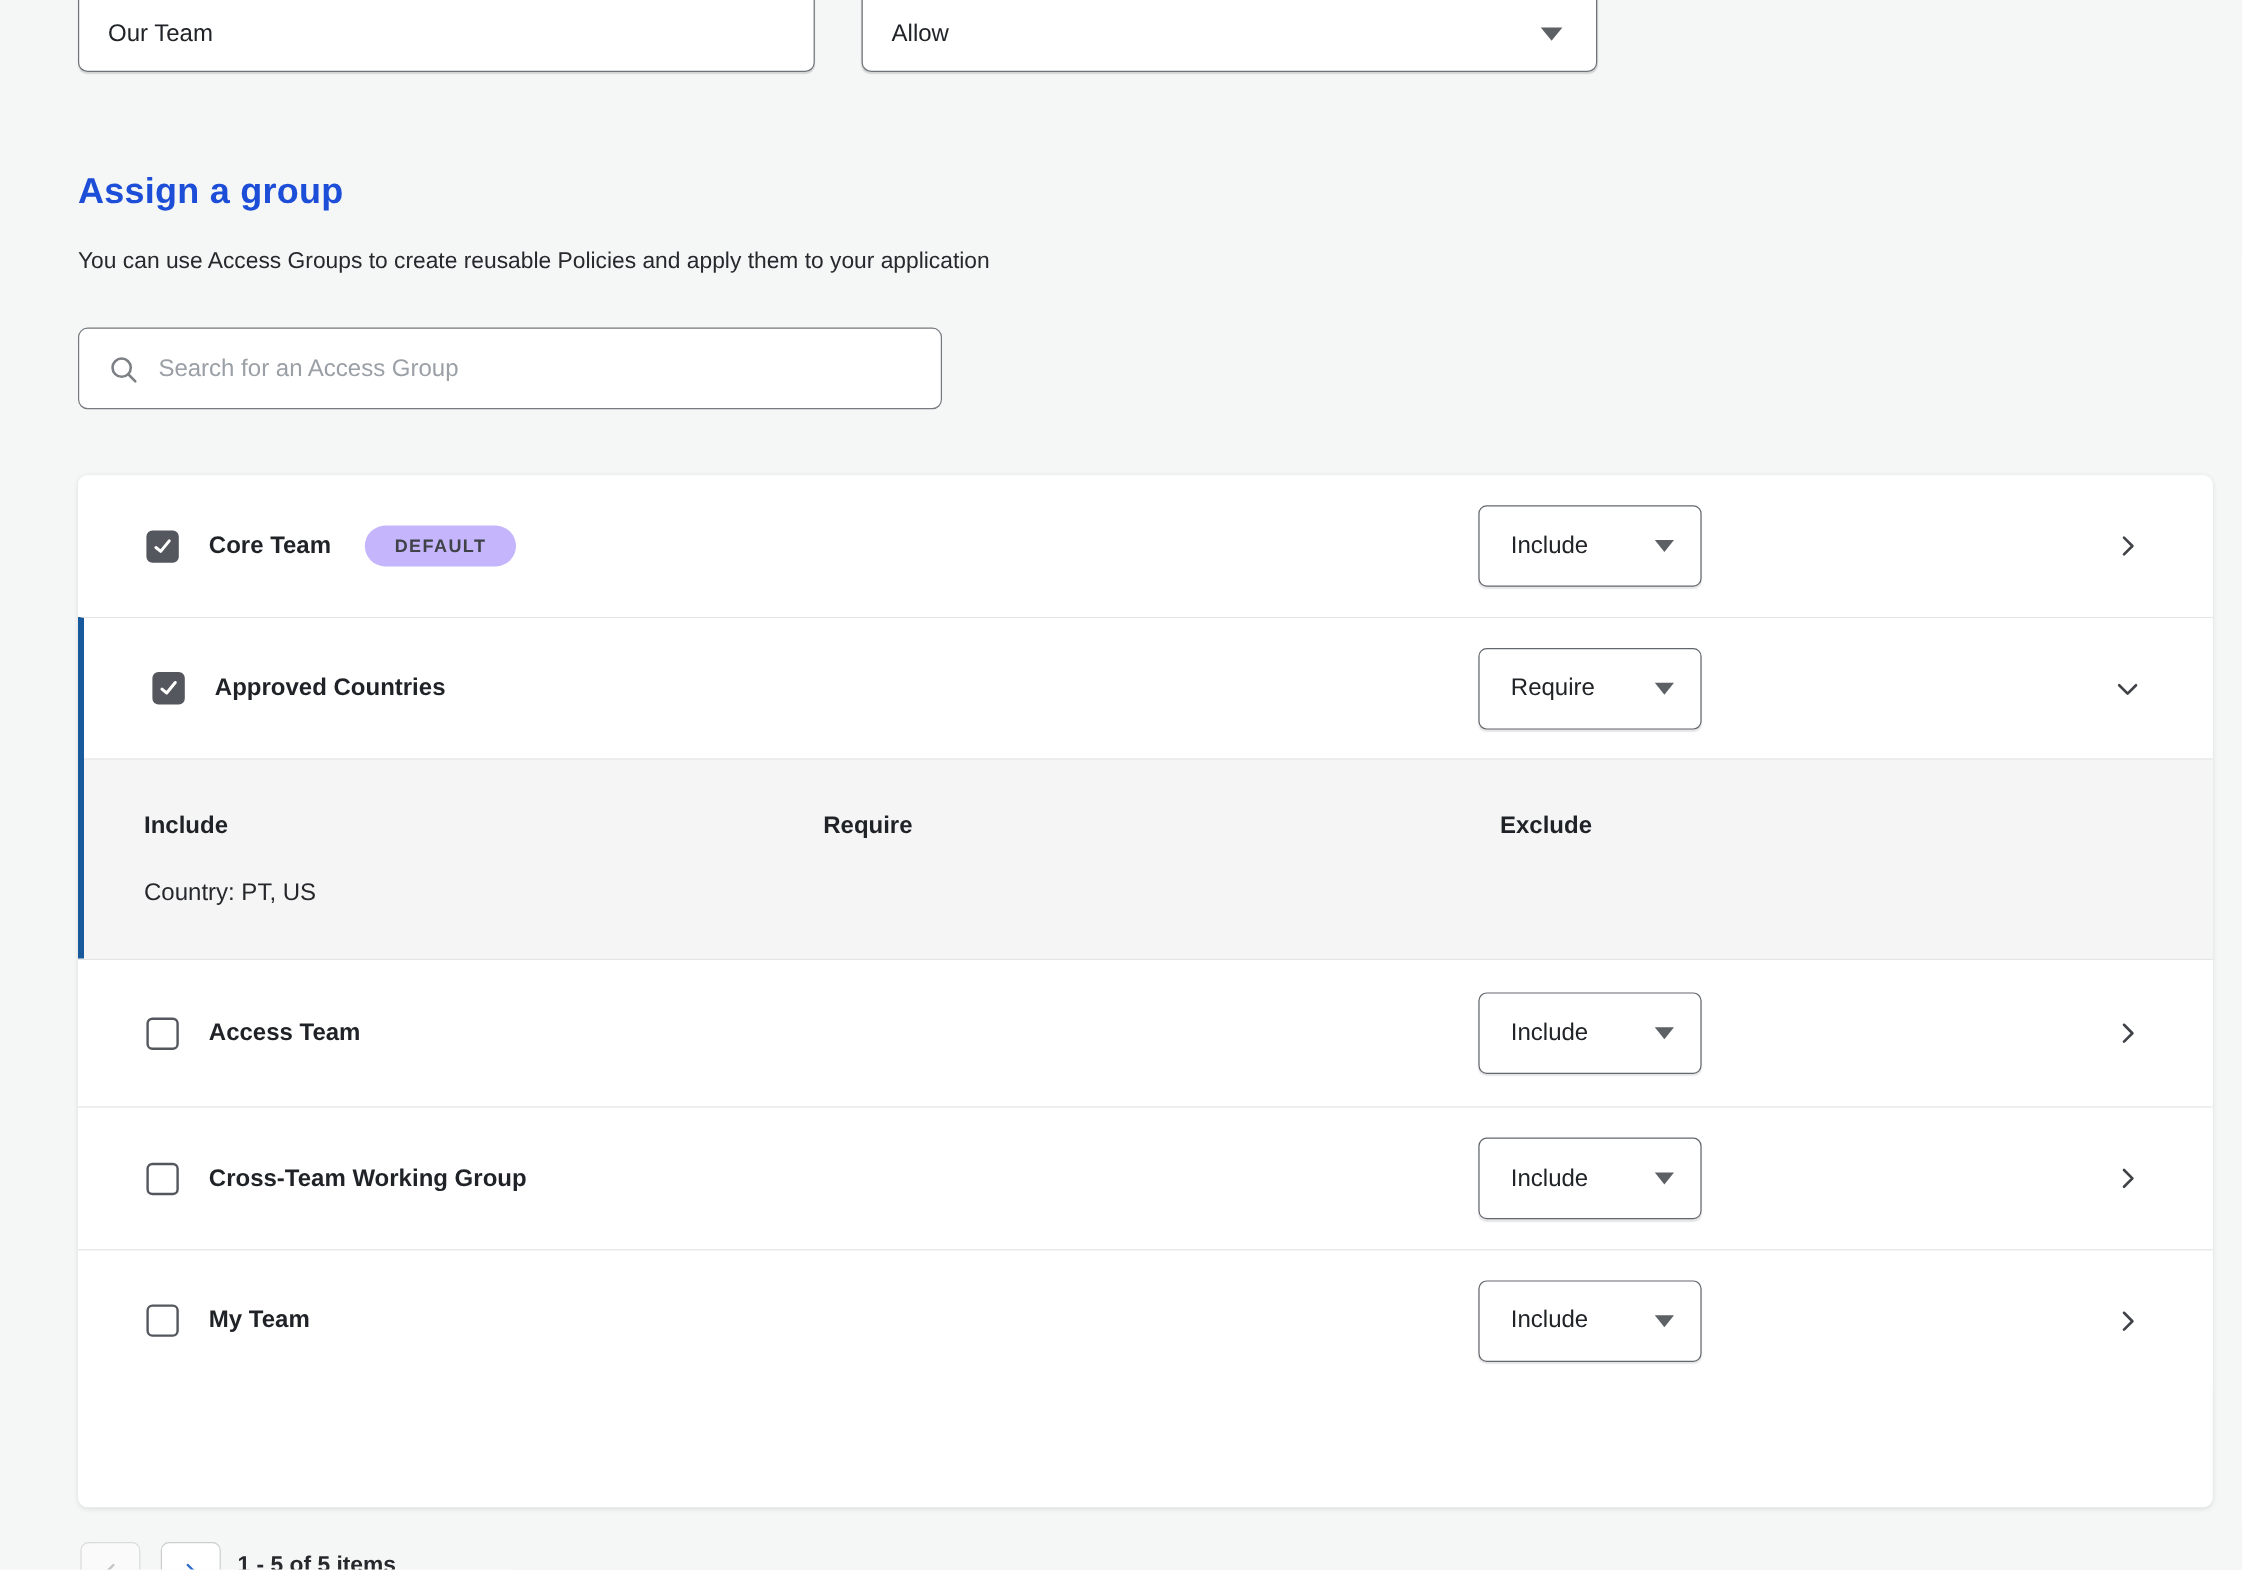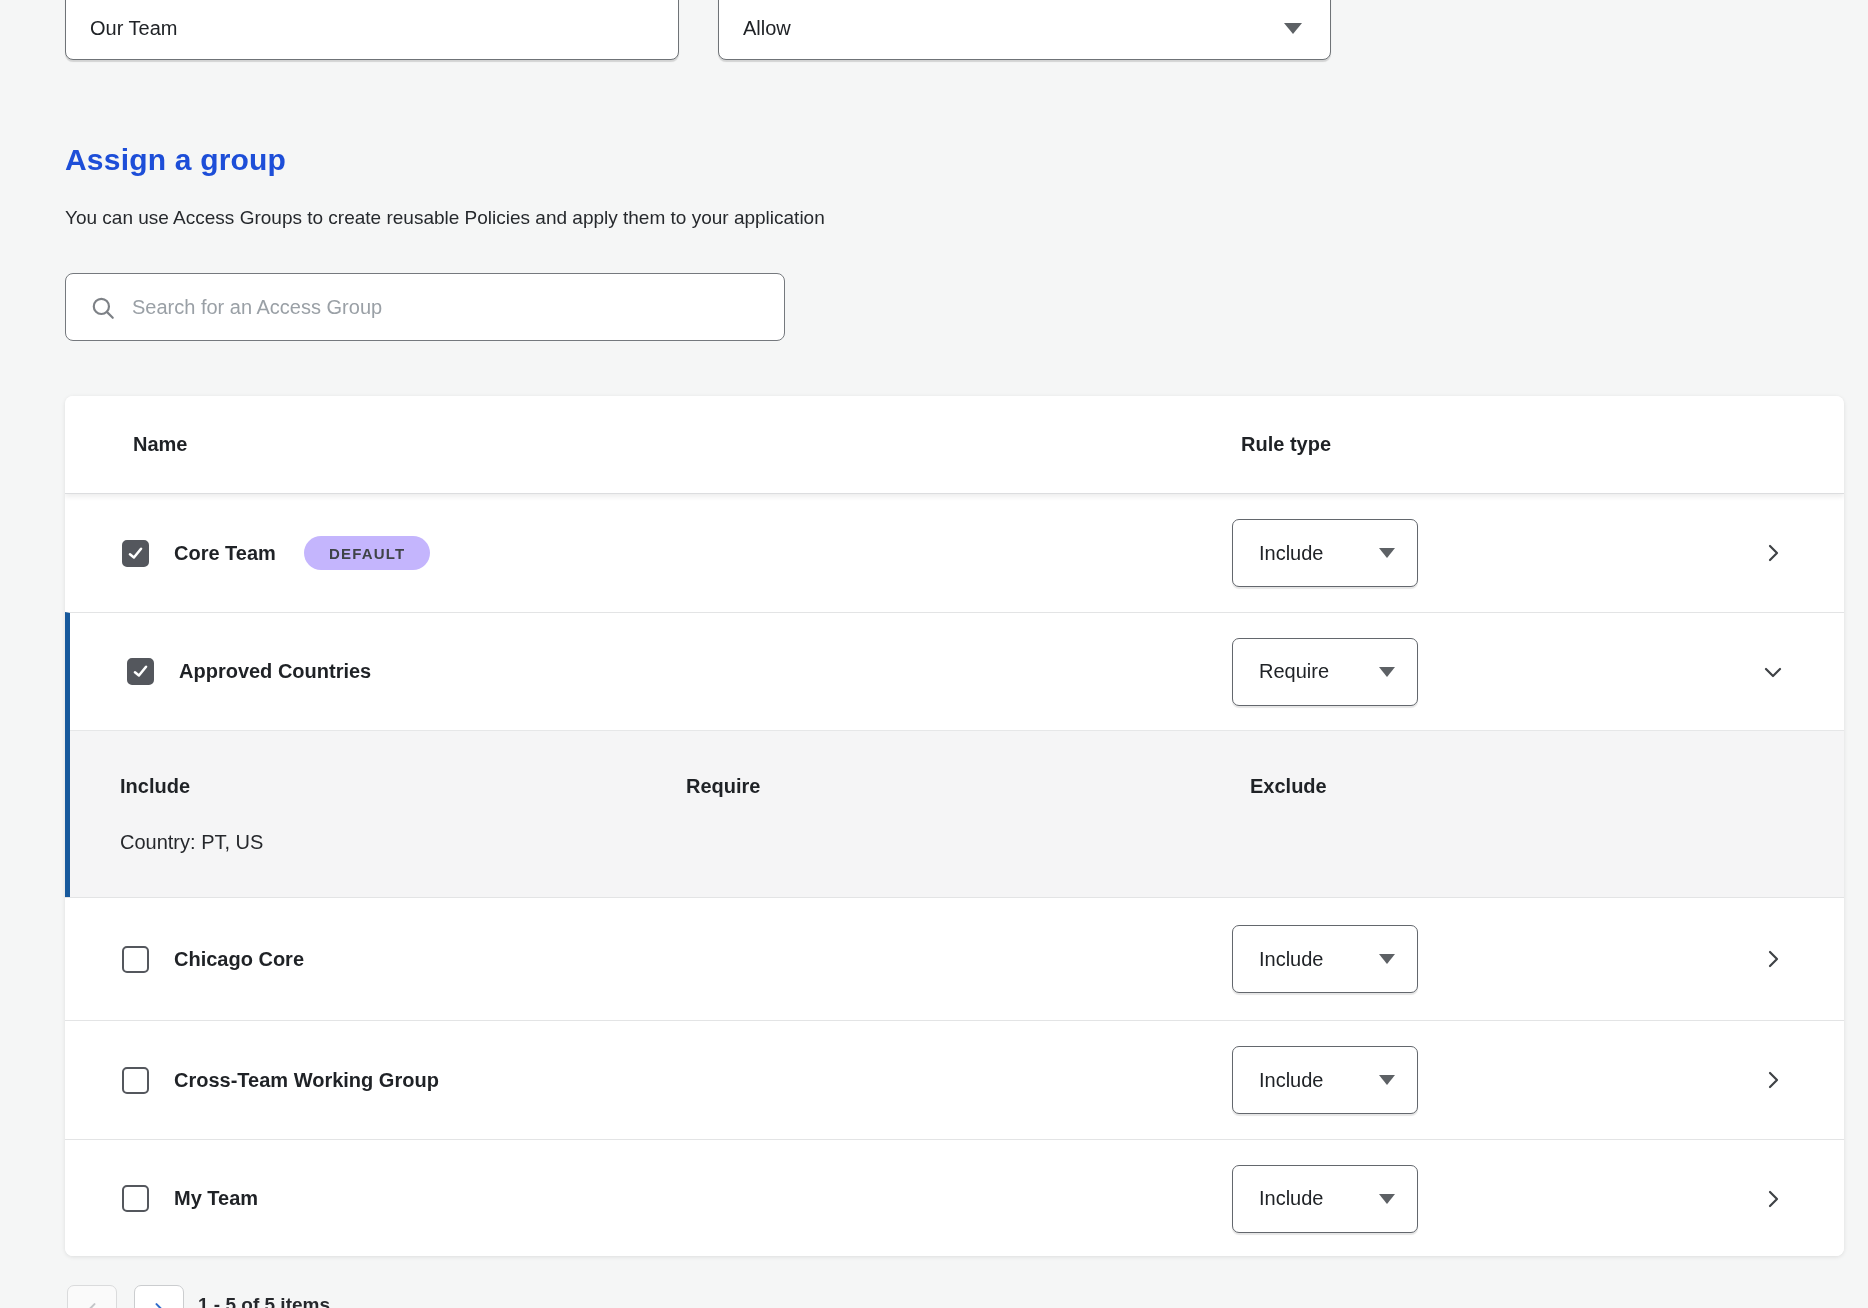--- a/index.html
+++ b/index.html
@@ -134,24 +134,20 @@
 <div class="search-box">
   <svg width="26" height="26" viewBox="0 0 24 24">
     <circle cx="10.5" cy="10.5" r="7" fill="none" stroke="#7d8186" stroke-width="2"></circle>
     <line x1="15.8" y1="15.8" x2="21" y2="21" stroke="#7d8186" stroke-width="2" stroke-linecap="round"></line>
   </svg>
   <input placeholder="Search for an Access Group" style="">
 </div>
 
 <div class="card">
 
-  <div class="thead">
-    <span class="col-name">Name</span>
-    <span class="col-rule">Rule type</span>
-  </div>
 
   <div class="g-row h118">
     <span class="checkbox checked">
       <svg width="19" height="19" viewBox="0 0 24 24">
         <path d="M5 13l5 4 9-11" fill="none" stroke="#fff" stroke-width="3.2" stroke-linecap="round" stroke-linejoin="round"></path>
       </svg>
     </span>
     <span class="row-label">Core Team</span>
     <span class="badge">DEFAULT</span>
     <div class="select">
@@ -186,21 +182,21 @@
     <div class="expand">
       <span class="ex-col ex-include">Include</span>
       <span class="ex-col ex-require">Require</span>
       <span class="ex-col ex-exclude">Exclude</span>
       <span class="ex-value">Country: PT, US</span>
     </div>
   </div>
 
   <div class="g-row h123">
     <span class="checkbox"></span>
-    <span class="row-label">Chicago Core</span>
+    <span class="row-label">Access Team</span>
     <div class="select">
       <span>Include</span>
       <span class="caret"></span>
     </div>
     <span class="row-chevron">
       <svg width="24" height="24" viewBox="0 0 24 24">
         <path d="M9 5l7 7-7 7" fill="none" stroke="#3f4246" stroke-width="2.2" stroke-linecap="round" stroke-linejoin="round"></path>
       </svg>
     </span>
   </div>

